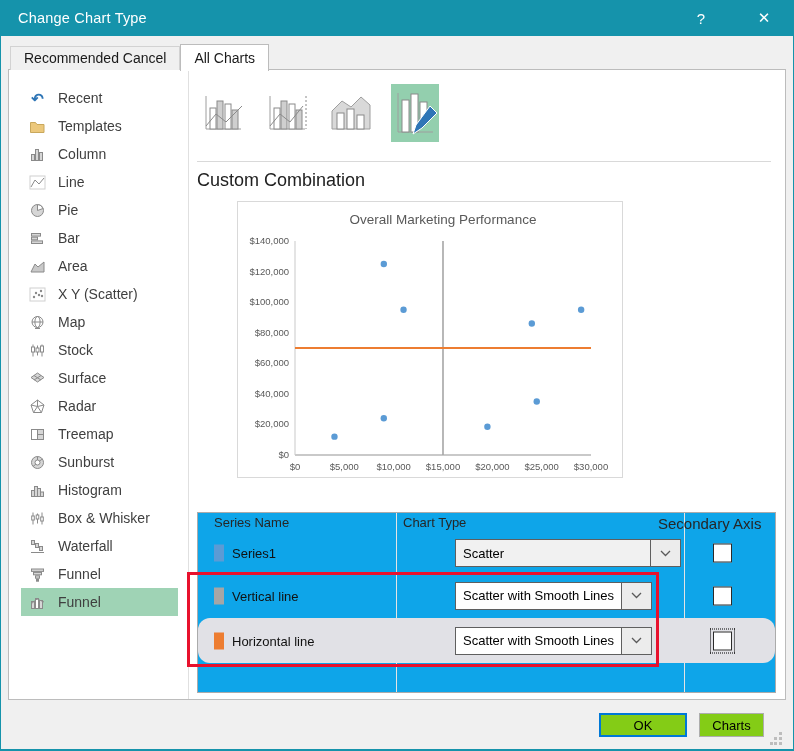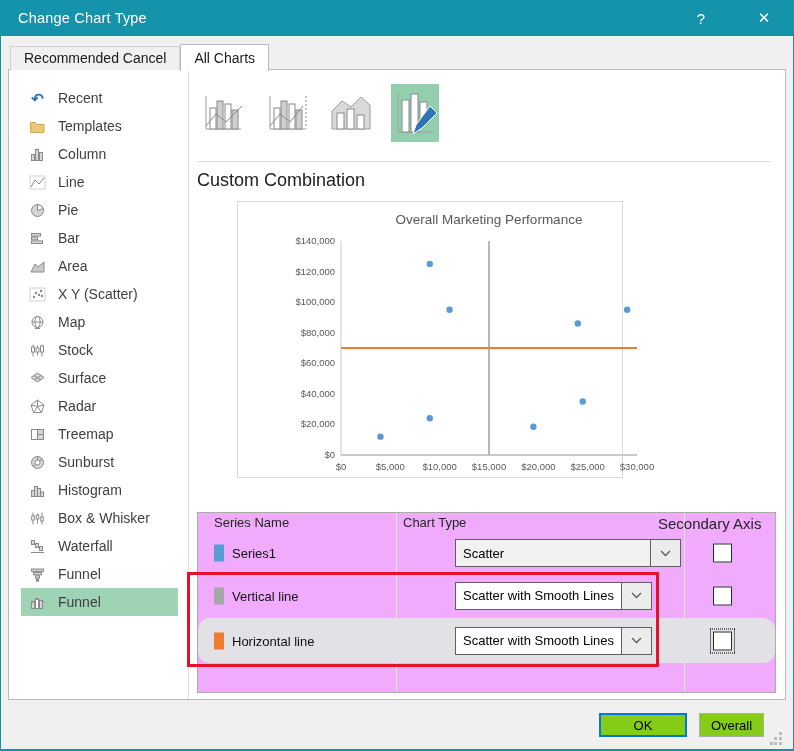--- a/index.html
+++ b/index.html
@@ -21,24 +21,24 @@
   .panel{position:absolute;left:8px;top:69px;width:778px;height:631px;background:#fff;border:1px solid #bcbcbc;box-sizing:border-box;}
   .sidebar{position:absolute;left:0;top:0;bottom:0;width:180px;border-right:1px solid #e0e0e0;padding-top:14px;box-sizing:border-box;}
   .side-item{display:flex;align-items:center;height:28px;margin:0 10px 0 12px;padding-left:8px;gap:12px;font-size:14px;color:#3f3f3f;cursor:default;}
   .side-item.selected{background:#9fd3b5;}
   .side-icon{width:17px;height:17px;display:inline-flex;align-items:center;justify-content:center;flex:0 0 17px;}
   .thumbs{position:absolute;left:190px;top:14px;display:flex;gap:16px;align-items:center;}
   .thumb{width:48px;height:58px;display:flex;align-items:center;justify-content:center;}
   .thumb.selected{background:#93cfae;}
   .sep{position:absolute;left:188px;top:91px;width:574px;border-top:1px solid #d9d9d9;}
   .heading{position:absolute;left:188px;top:100px;font-size:18px;color:#212121;}
-  .chartbox{position:absolute;left:228px;top:131px;width:386px;height:277px;border:1px solid #d9d9d9;box-sizing:border-box;background:#fff;padding-left:46px;}
+  .chartbox{position:absolute;left:228px;top:131px;width:386px;height:277px;border:1px solid #d9d9d9;box-sizing:border-box;background:#fff;}
   .intro{position:absolute;left:188px;top:421px;font-size:13px;color:#1a1a1a;}
   
-  .stable{position:absolute;left:188px;top:442px;width:579px;height:181px;border:1px solid #ababab;box-sizing:border-box;background:#f0abfc;}
+  .stable{position:absolute;left:188px;top:442px;width:579px;height:181px;border:1px solid #ababab;box-sizing:border-box;background:#0ea5e9;}
   .thead{position:absolute;left:0;top:0;right:0;height:20px;font-size:13px;color:#262626;}
   .thead span{position:absolute;top:2px;}
   .h1{left:16px;} .h2{left:205px;} .h3{left:460px;font-size:15px;text-align:center;}
   .colline{position:absolute;top:0;bottom:0;width:0;border-left:1px solid #e4e4e4;}
   .trows{position:absolute;left:0;right:0;top:20px;}
   .trow{position:relative;}
   .trow.hl{background:#e1e1e6;border-radius:12px;}
   .swatch{position:absolute;left:16px;top:50%;transform:translateY(-50%);width:10px;height:17px;}
   .sname{position:absolute;left:34px;top:50%;transform:translateY(-50%);font-size:13px;color:#111;}
   .dd{position:absolute;left:257px;top:50%;transform:translateY(-50%);height:28px;border:1px solid #5f5f5f;background:#fff;display:flex;box-sizing:border-box;cursor:default;}
@@ -428,21 +428,21 @@
             </span>
           </div>
           <div class="cb focused"></div>
         </div>
       </div>
   </div>
   <div class="annot"></div>
 </div>
 
 <div class="btn ok">OK</div>
-<div class="btn cancel">Overall</div>
+<div class="btn cancel">Charts</div>
 <div class="grip">
   <svg width="13" height="13">
       <g fill="#bdbdbd">
         <rect x="9" y="0" width="3" height="3"></rect>
         <rect x="9" y="5" width="3" height="3"></rect>
         <rect x="9" y="10" width="3" height="3"></rect>
         <rect x="4" y="5" width="3" height="3"></rect>
         <rect x="4" y="10" width="3" height="3"></rect>
         <rect x="0" y="10" width="3" height="3"></rect>
       </g>

